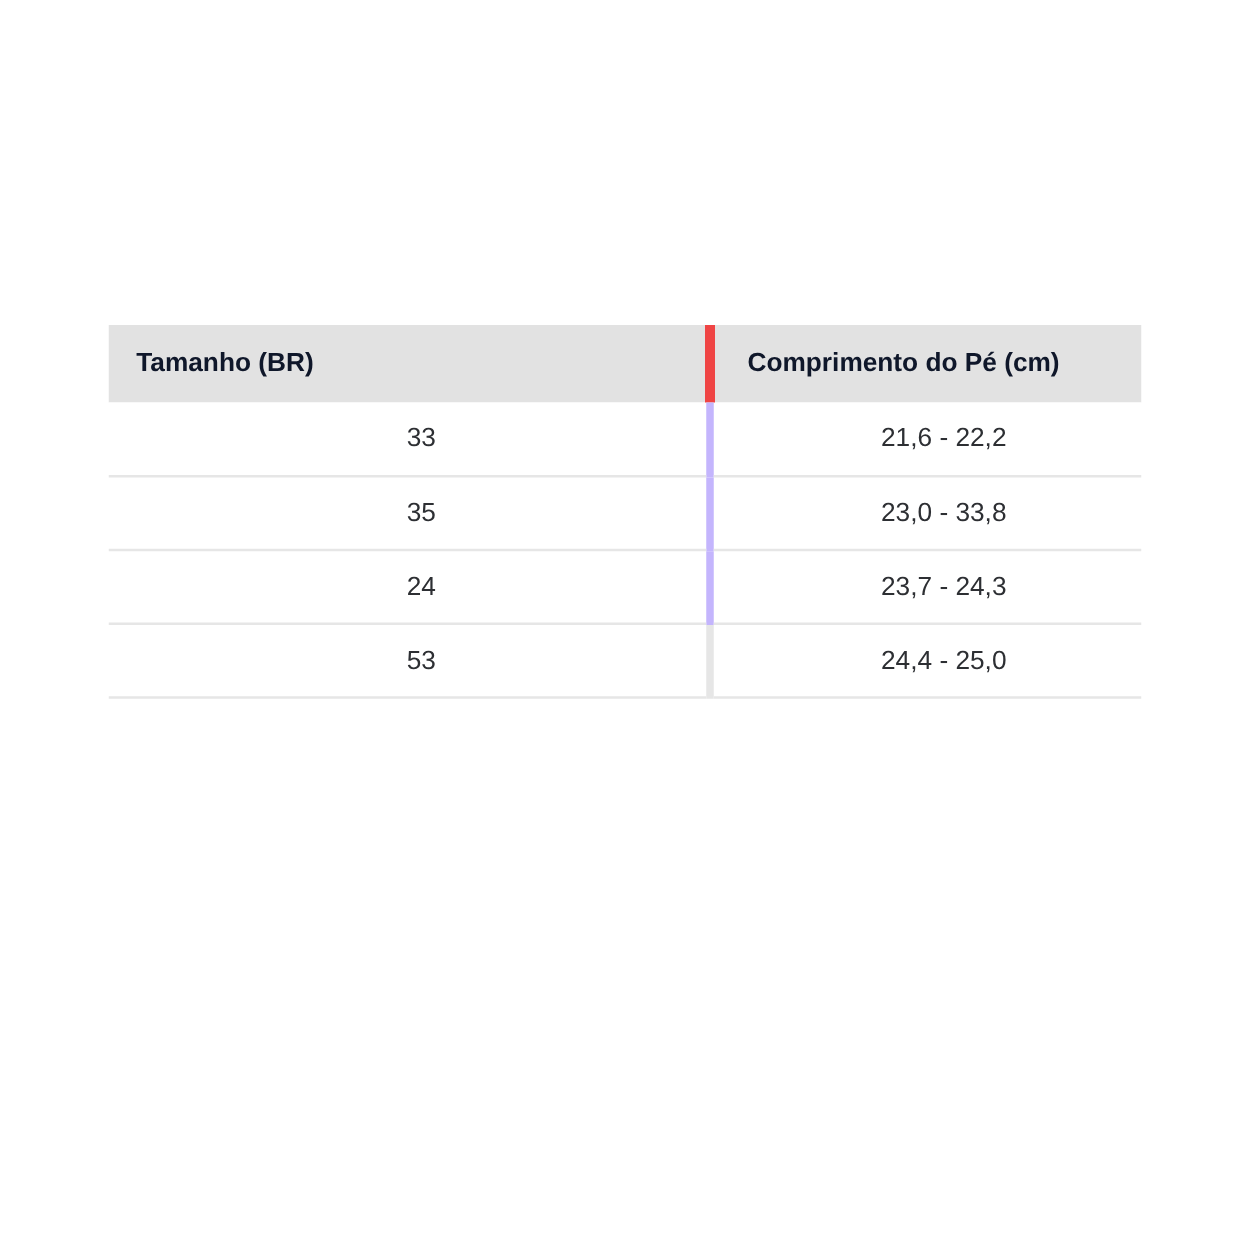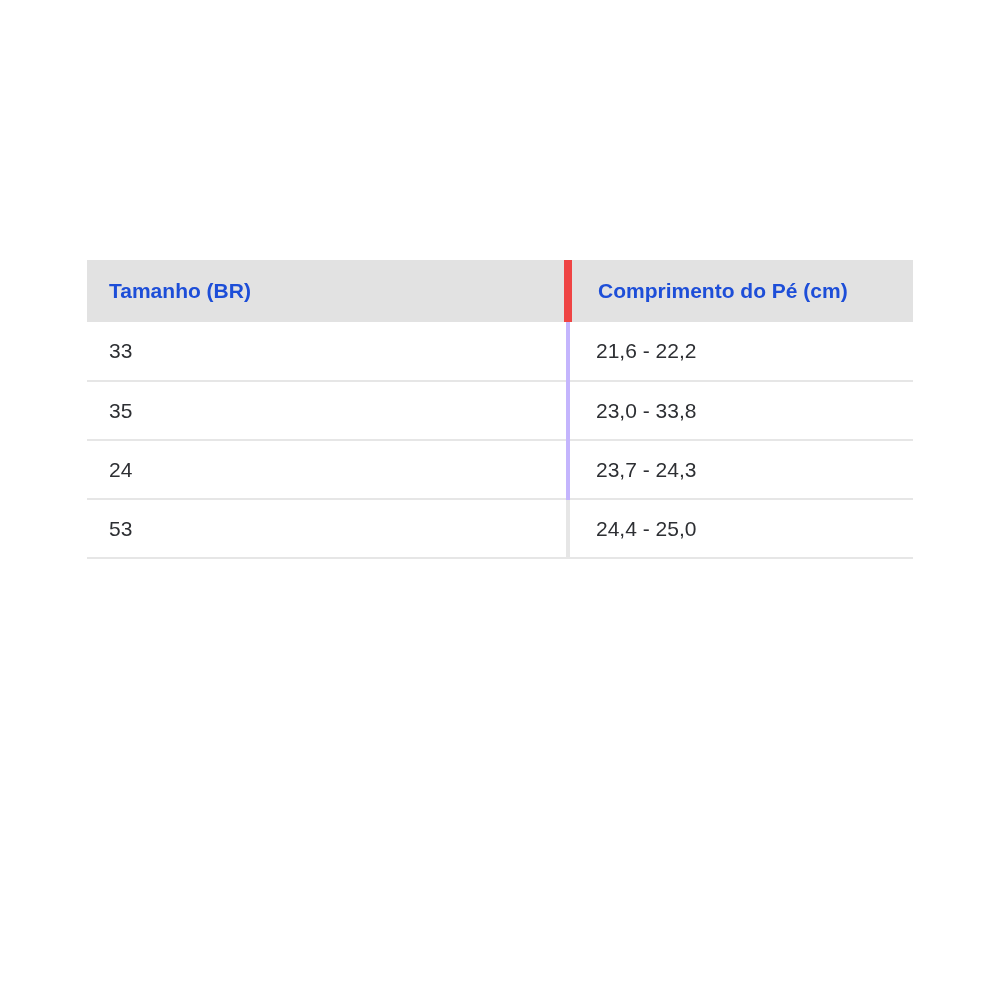--- a/index.html
+++ b/index.html
@@ -29,50 +29,50 @@
     border-collapse: collapse;
     border-spacing: 0;
     width: 826px;
     table-layout: fixed;
   }
   table.size-table col.col-size { width: 481px; }
   table.size-table col.col-length { width: 345px; }
 
   table.size-table thead th {
     background: #e2e2e2;
-    color: #1d4ed8;
+    color: #0f172a;
     font-size: 21px;
     font-weight: bold;
     text-align: left;
     height: 62px;
     padding: 0 0 0 22px;
     vertical-align: middle;
     box-sizing: border-box;
     white-space: nowrap;
   }
   table.size-table thead th.th-length {
     border-left: 8px solid #ef4444;
     padding-left: 26px;
   }
 
   table.size-table tbody td {
     background: #ffffff;
     color: #2d2f33;
     font-size: 21px;
     font-weight: normal;
-    text-align: left;
+    text-align: center;
     height: 59px;
     padding: 0 0 0 22px;
     vertical-align: middle;
     box-sizing: border-box;
     border-bottom: 2px solid #e6e6e6;
     white-space: nowrap;
   }
   table.size-table tbody td.td-length {
-    border-left: 4px solid #c4b5fd;
+    border-left: 6px solid #c4b5fd;
     padding-left: 26px;
   }
   table.size-table tbody tr:last-child td.td-length {
     border-left-color: #e6e6e6;
   }
 </style>
 </head>
 <body>
 
 <div class="page">

